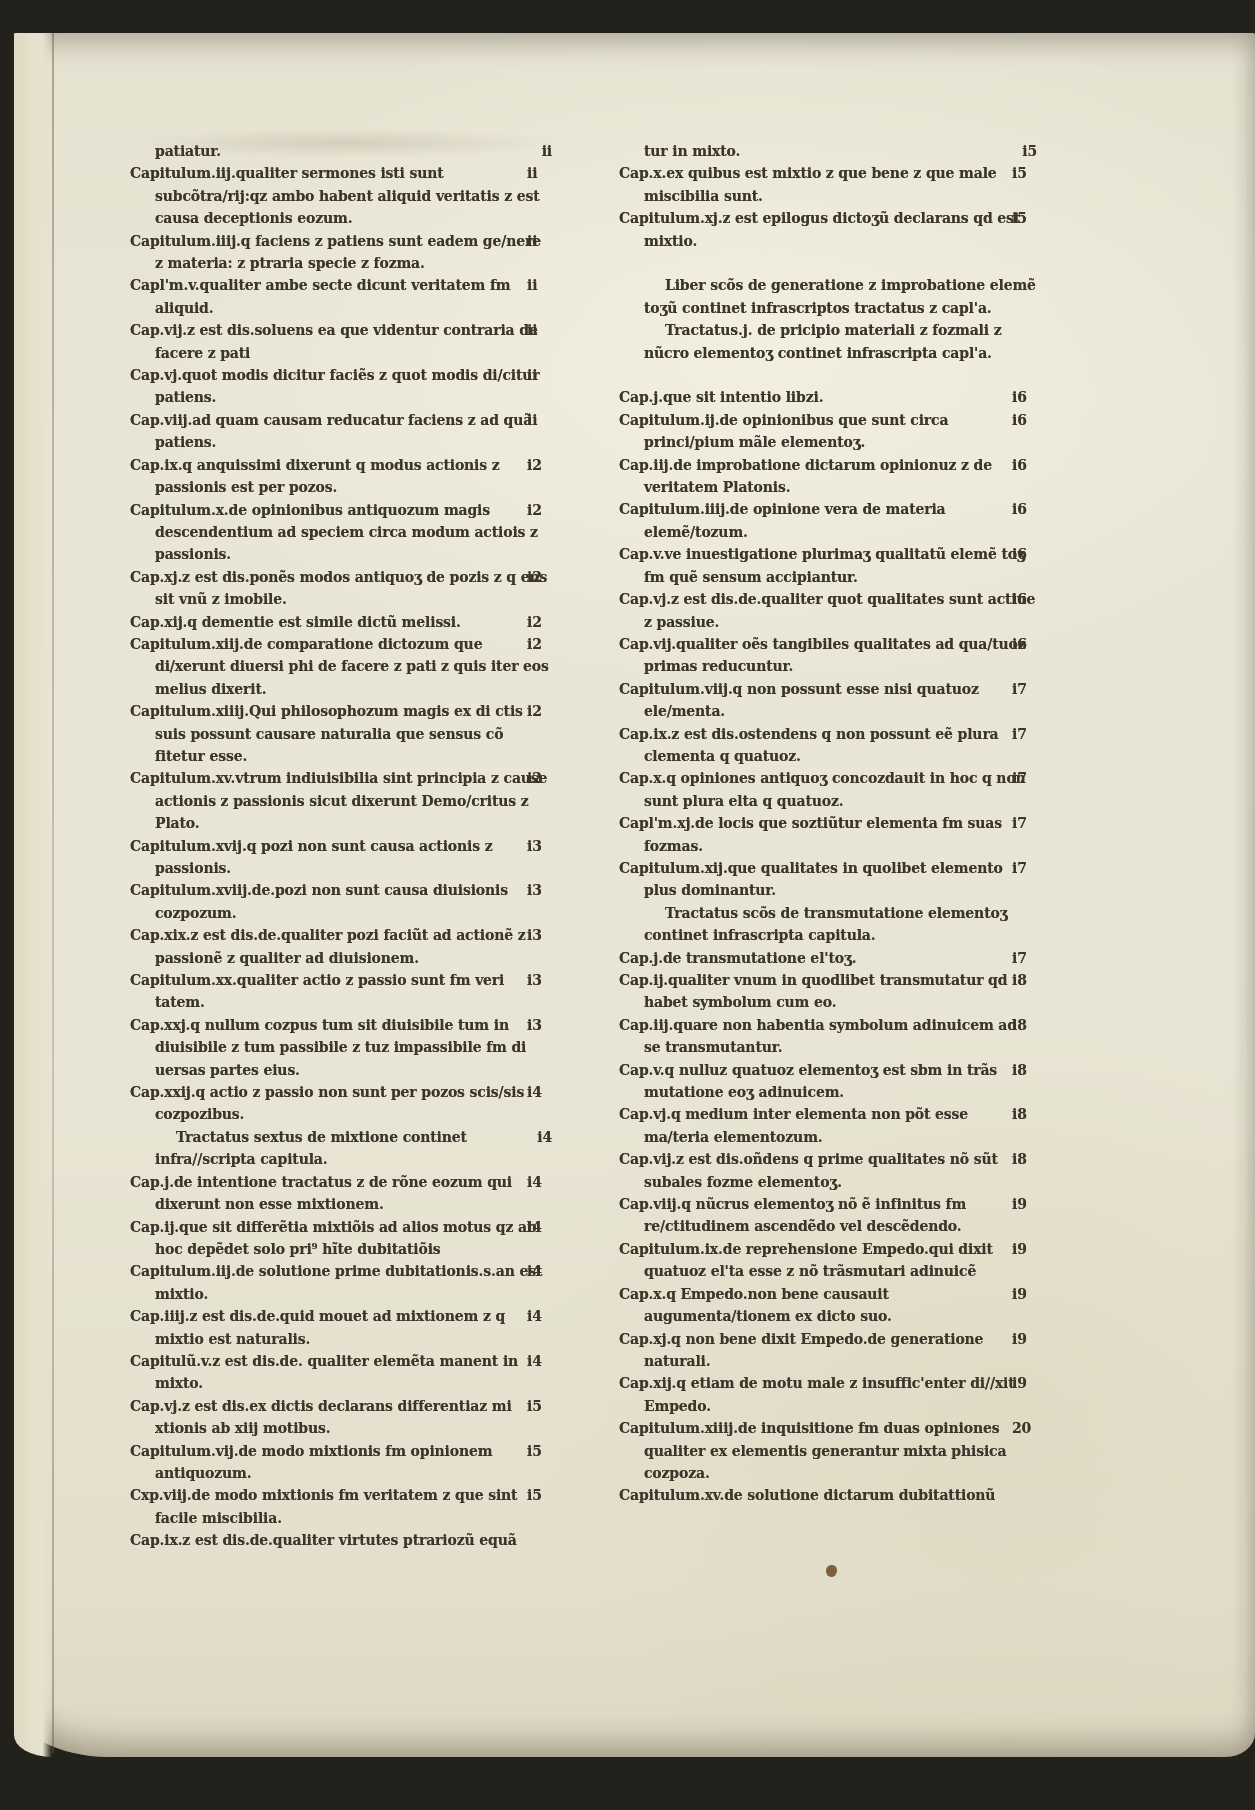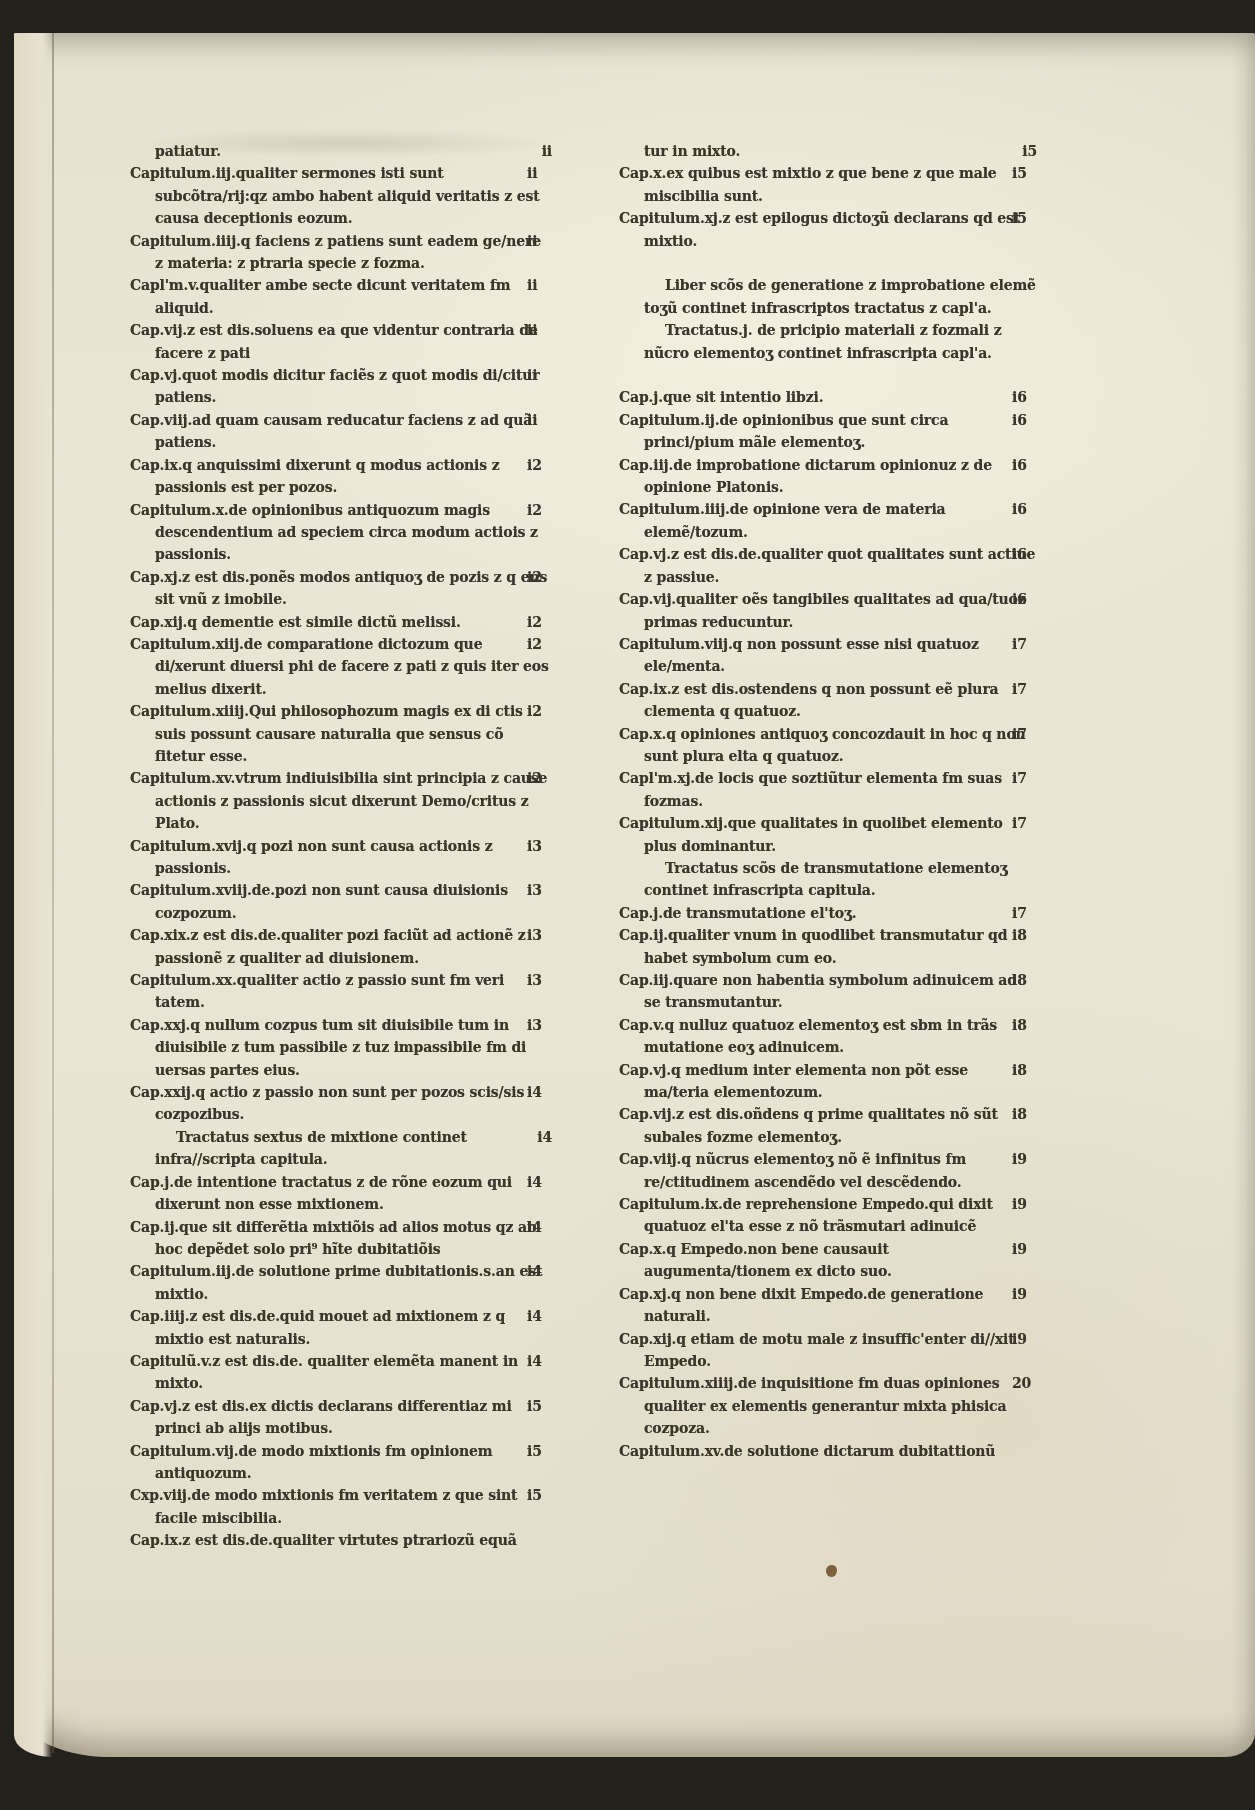--- a/index.html
+++ b/index.html
@@ -80,37 +80,38 @@
     <p class="toc-entry chapter"><span class="pageref">i3</span><span>Cap.xix.z est dis.de.qualiter pozi faciũt ad actionẽ z passionẽ z qualiter ad diuisionem.</span></p>
     <p class="toc-entry chapter"><span class="pageref">i3</span><span>Capitulum.xx.qualiter actio z passio sunt fm veri tatem.</span></p>
     <p class="toc-entry chapter"><span class="pageref">i3</span><span>Cap.xxj.q nullum cozpus tum sit diuisibile tum in diuisibile z tum passibile z tuz impassibile fm di uersas partes eius.</span></p>
     <p class="toc-entry chapter"><span class="pageref">i4</span><span>Cap.xxij.q actio z passio non sunt per pozos scis/sis cozpozibus.</span></p>
     <p class="toc-entry heading"><span class="pageref">i4</span><span>Tractatus sextus de mixtione continet infra//scripta capitula.</span></p>
     <p class="toc-entry chapter"><span class="pageref">i4</span><span>Cap.j.de intentione tractatus z de rõne eozum qui dixerunt non esse mixtionem.</span></p>
     <p class="toc-entry chapter"><span class="pageref">i4</span><span>Cap.ij.que sit differẽtia mixtiõis ad alios motus qz ab hoc depẽdet solo pri⁹ hĩte dubitatiõis</span></p>
     <p class="toc-entry chapter"><span class="pageref">i4</span><span>Capitulum.iij.de solutione prime dubitationis.s.an est mixtio.</span></p>
     <p class="toc-entry chapter"><span class="pageref">i4</span><span>Cap.iiij.z est dis.de.quid mouet ad mixtionem z q mixtio est naturalis.</span></p>
     <p class="toc-entry chapter"><span class="pageref">i4</span><span>Capitulũ.v.z est dis.de. qualiter elemẽta manent in mixto.</span></p>
-    <p class="toc-entry chapter"><span class="pageref">i5</span><span>Cap.vj.z est dis.ex dictis declarans differentiaz mi princi ab alijs motibus.</span></p>
+    <p class="toc-entry chapter"><span class="pageref">i5</span><span>Cap.vj.z est dis.ex dictis declarans differentiaz mi xtionis ab xiij motibus.</span></p>
     <p class="toc-entry chapter"><span class="pageref">i5</span><span>Capitulum.vij.de modo mixtionis fm opinionem antiquozum.</span></p>
     <p class="toc-entry chapter"><span class="pageref">i5</span><span>Cxp.viij.de modo mixtionis fm veritatem z que sint facile miscibilia.</span></p>
     <p class="toc-entry chapter"><span>Cap.ix.z est dis.de.qualiter virtutes ptrariozũ equã</span></p>
   </div>
 
 <div class="col col-right">
 
 <p class="toc-entry continuation"><span class="pageref">i5</span><span>tur in mixto.</span></p>
     <p class="toc-entry chapter"><span class="pageref">i5</span><span>Cap.x.ex quibus est mixtio z que bene z que male miscibilia sunt.</span></p>
     <p class="toc-entry chapter"><span class="pageref">i5</span><span>Capitulum.xj.z est epilogus dictoʒũ declarans qd est mixtio.</span></p>
     <p class="toc-entry heading gap"><span>Liber scõs de generatione z improbatione elemẽ toʒũ continet infrascriptos tractatus z capl'a.</span></p>
     <p class="toc-entry heading"><span>Tractatus.j. de pricipio materiali z fozmali z nũcro elementoʒ continet infrascripta capl'a.</span></p>
     <p class="toc-entry chapter gap"><span class="pageref">i6</span><span>Cap.j.que sit intentio libzi.</span></p>
     <p class="toc-entry chapter"><span class="pageref">i6</span><span>Capitulum.ij.de opinionibus que sunt circa princi/pium mãle elementoʒ.</span></p>
-    <p class="toc-entry chapter"><span class="pageref">i6</span><span>Cap.iij.de improbatione dictarum opinionuz z de opinione Platonis.</span></p>
+    <p class="toc-entry chapter"><span class="pageref">i6</span><span>Cap.iij.de improbatione dictarum opinionuz z de veritatem Platonis.</span></p>
     <p class="toc-entry chapter"><span class="pageref">i6</span><span>Capitulum.iiij.de opinione vera de materia elemẽ/tozum.</span></p>
+    <p class="toc-entry chapter"><span class="pageref">i6</span><span>Cap.v.ve inuestigatione plurimaʒ qualitatũ elemẽ toʒ fm quẽ sensum accipiantur.</span></p>
     <p class="toc-entry chapter"><span class="pageref">i6</span><span>Cap.vj.z est dis.de.qualiter quot qualitates sunt actiue z passiue.</span></p>
     <p class="toc-entry chapter"><span class="pageref">i6</span><span>Cap.vij.qualiter oẽs tangibiles qualitates ad qua/tuoz primas reducuntur.</span></p>
     <p class="toc-entry chapter"><span class="pageref">i7</span><span>Capitulum.viij.q non possunt esse nisi quatuoz ele/menta.</span></p>
     <p class="toc-entry chapter"><span class="pageref">i7</span><span>Cap.ix.z est dis.ostendens q non possunt eẽ plura clementa q quatuoz.</span></p>
     <p class="toc-entry chapter"><span class="pageref">i7</span><span>Cap.x.q opiniones antiquoʒ concozdauit in hoc q non sunt plura elta q quatuoz.</span></p>
     <p class="toc-entry chapter"><span class="pageref">i7</span><span>Capl'm.xj.de locis que soztiũtur elementa fm suas fozmas.</span></p>
     <p class="toc-entry chapter"><span class="pageref">i7</span><span>Capitulum.xij.que qualitates in quolibet elemento plus dominantur.</span></p>
     <p class="toc-entry heading"><span>Tractatus scõs de transmutatione elementoʒ continet infrascripta capitula.</span></p>
     <p class="toc-entry chapter"><span class="pageref">i7</span><span>Cap.j.de transmutatione el'toʒ.</span></p>
     <p class="toc-entry chapter"><span class="pageref">i8</span><span>Cap.ij.qualiter vnum in quodlibet transmutatur qd habet symbolum cum eo.</span></p>

